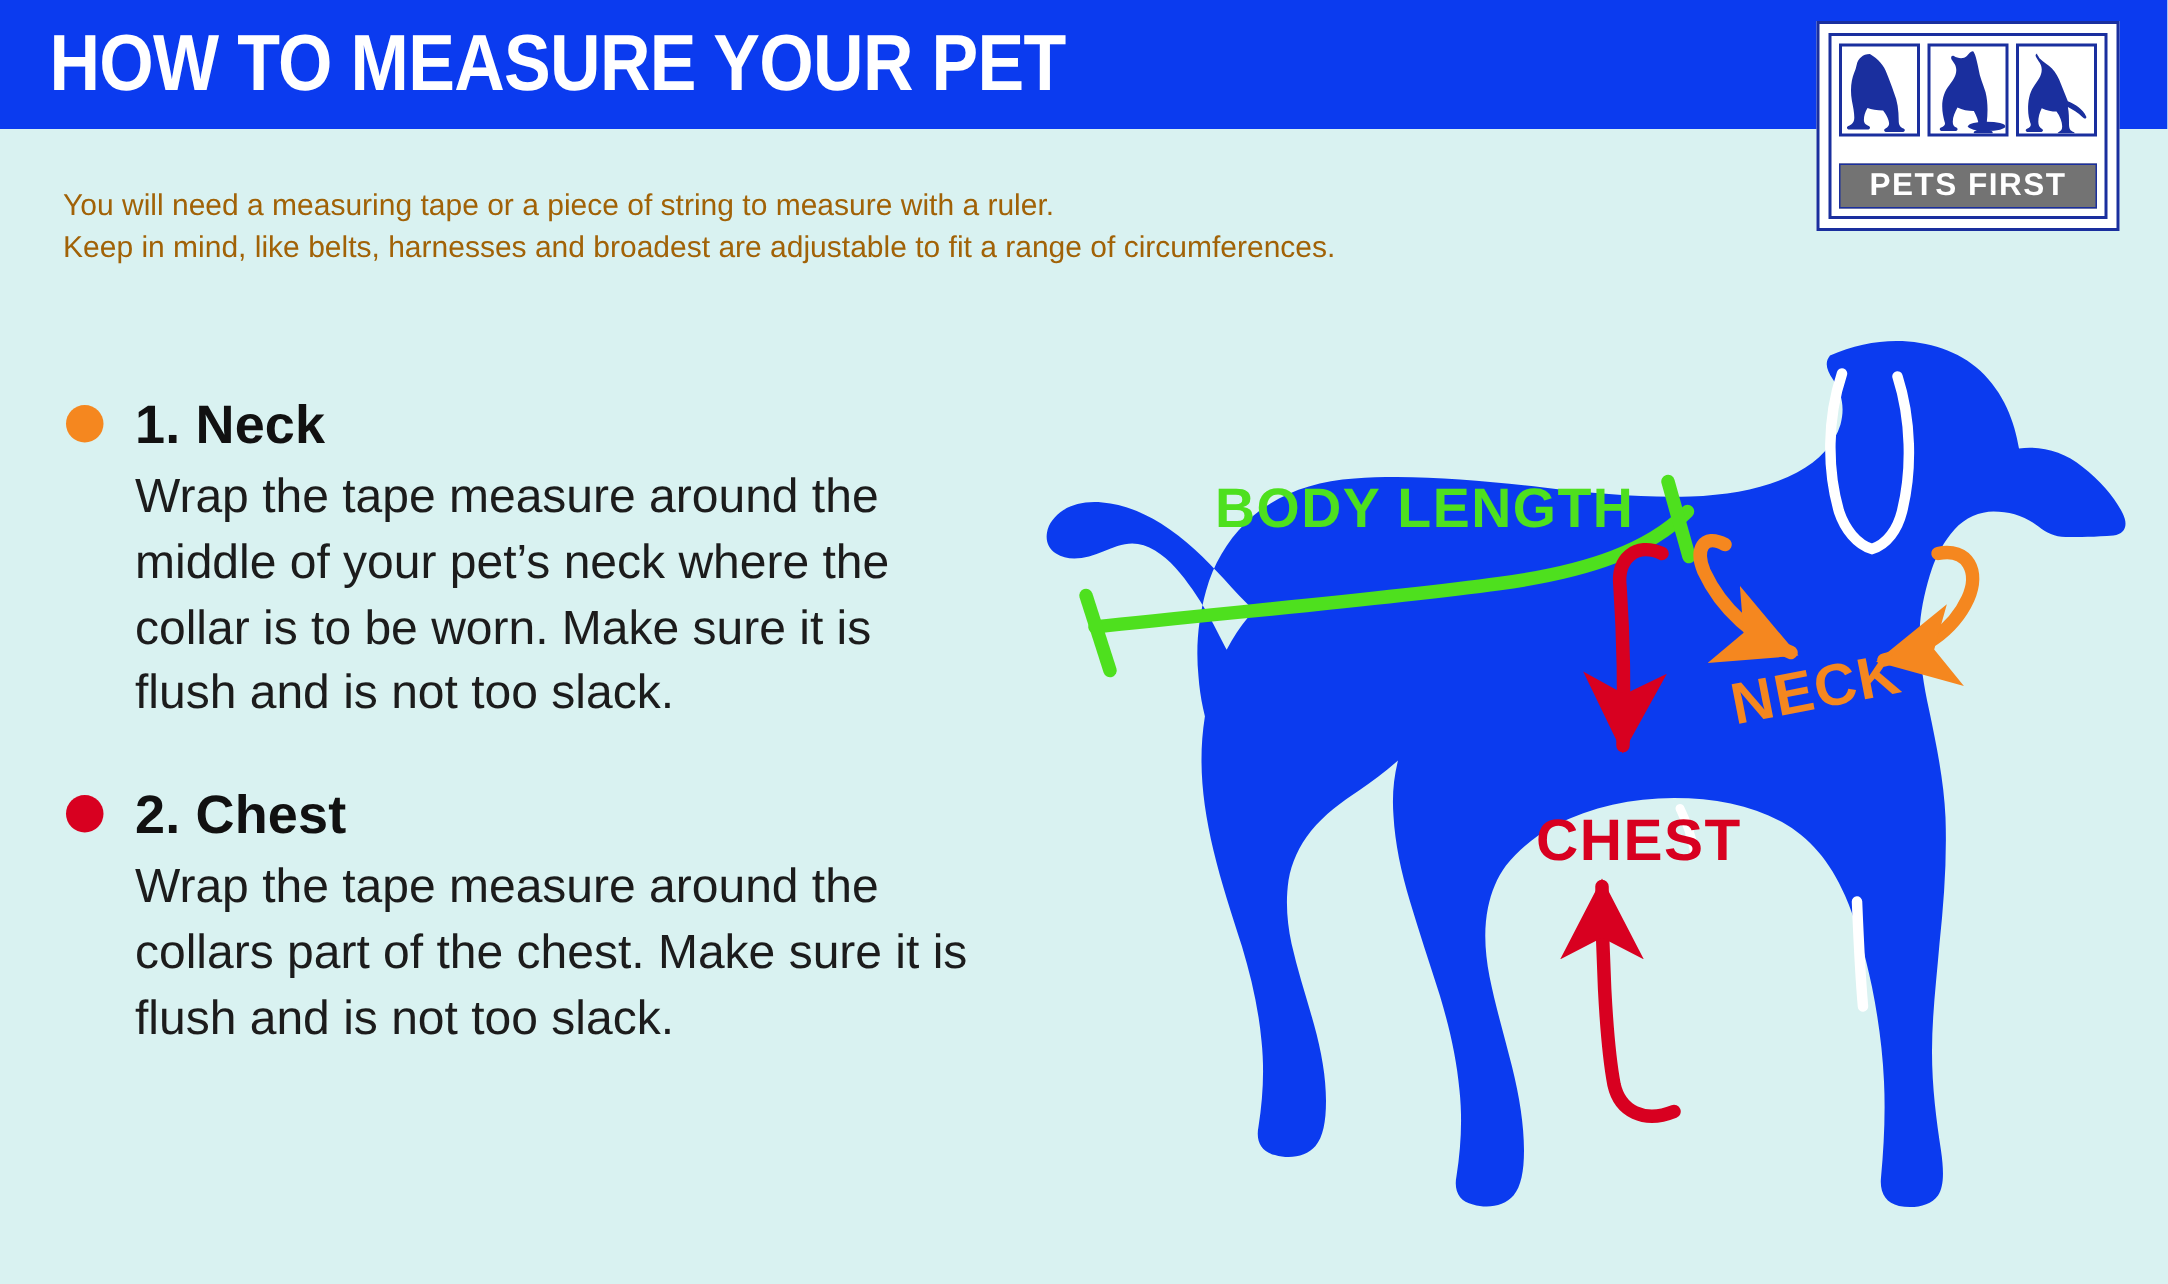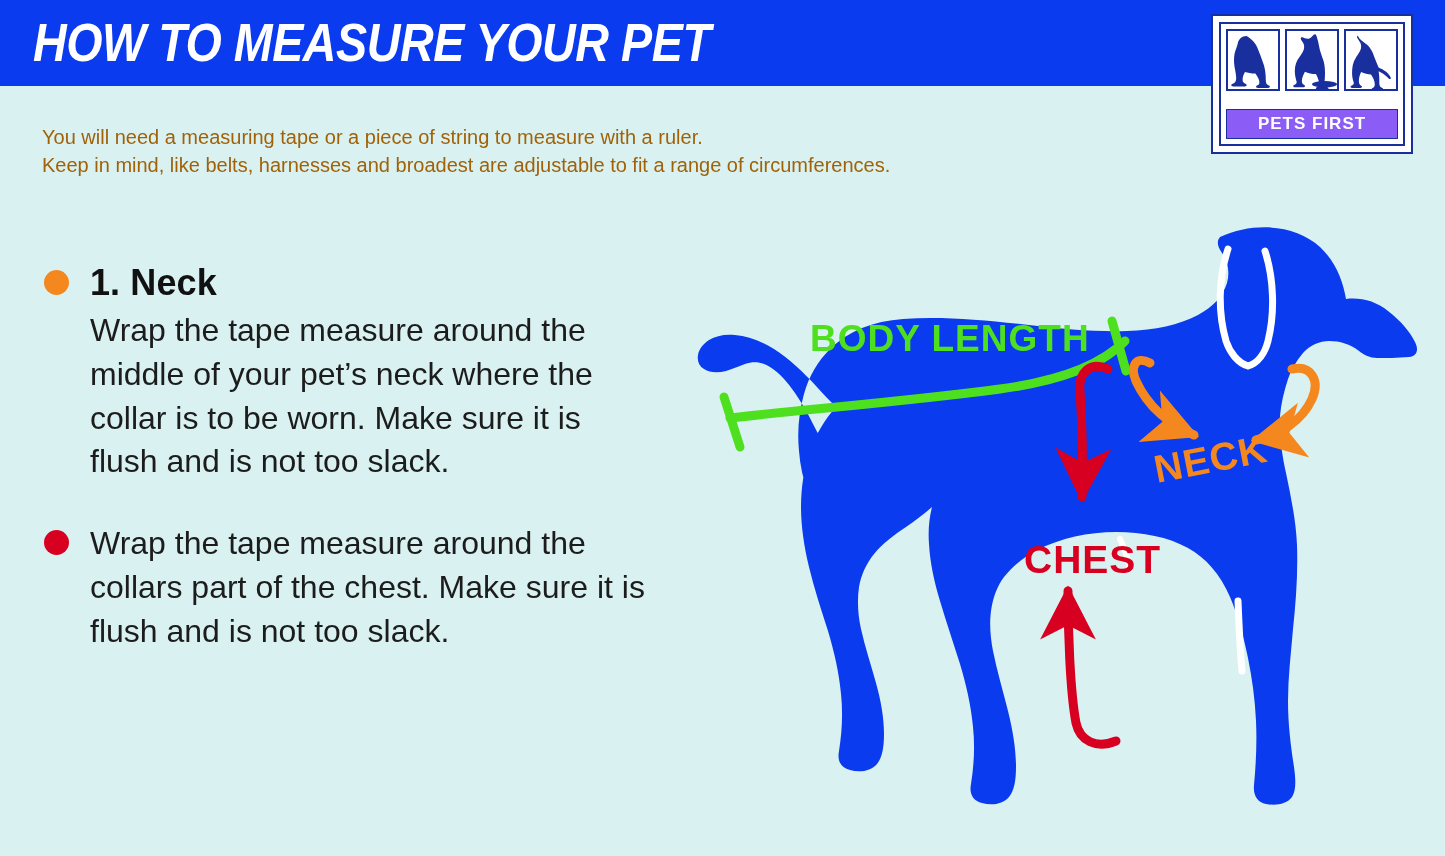--- a/index.html
+++ b/index.html
@@ -7,21 +7,20 @@
     width:1445px;height:856px;
     background:#d9f2f1;
     font-family:"Liberation Sans", sans-serif;
     overflow:hidden;
     position:relative;
   }
   
   #header-bar{
     position:absolute;left:0;top:0;width:1445px;height:86px;
     background:#0b3bef;
-    font-style:italic;
   }
   #header-title{
     position:absolute;left:33px;top:16px;
     color:#ffffff;
     font-size:53px;
     font-weight:bold;
     letter-spacing:-0.5px;
     transform:scaleX(0.88);
     transform-origin:left top;
     white-space:nowrap;
@@ -44,23 +43,23 @@
   }
   .logo-boxes{display:flex;gap:5px;flex:1;}
   .logo-box{
     flex:1;border:2px solid #1a2f9e;background:#fff;
     display:flex;align-items:flex-end;justify-content:center;
     overflow:hidden;
   }
   .logo-box svg{display:block;}
   #logo-name{
     margin-top:18px;height:30px;
-    background:#8b5cf6;border:1px solid #1a2f9e;
+    background:#737373;border:1px solid #1a2f9e;
     color:#ffffff;
-    font-size:17px;font-weight:bold;
+    font-size:21px;font-weight:bold;
     letter-spacing:1px;
     display:flex;align-items:center;justify-content:center;
   }
   
   #intro{
     position:absolute;left:42px;top:124px;width:1240px;
     color:#a16207;
     font-size:20px;
     line-height:1.38;
   }
@@ -128,20 +127,21 @@
 <div id="steps">
 
   <div class="step">
     <div class="step-bullet" style="background:#f5871f"></div>
     <div class="step-title">1. Neck</div>
     <div class="step-body">Wrap the tape measure around the middle of your pet’s neck where the collar is to be worn. Make sure it is flush and is not too slack.</div>
   </div>
 
   <div class="step">
     <div class="step-bullet" style="background:#d80020"></div>
+    <div class="step-title">2. Chest</div>
     <div class="step-body">Wrap the tape measure around the collars part of the chest. Make sure it is flush and is not too slack.</div>
   </div>
 
 
 </div>
 
 <div id="illustration">
   <svg viewBox="0 0 825 640" xmlns="http://www.w3.org/2000/svg">
     <defs>
       <marker id="arrow-orange" markerWidth="7" markerHeight="7" refX="5.4" refY="3.5" orient="auto" markerUnits="strokeWidth">

